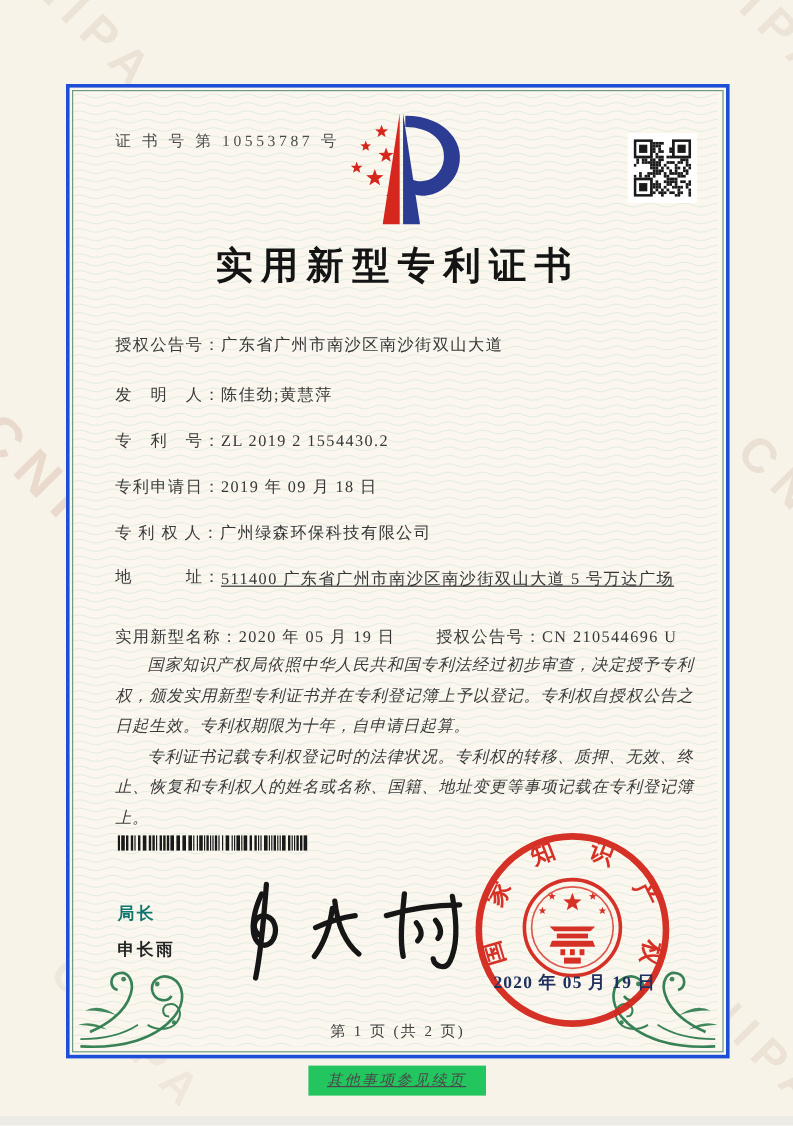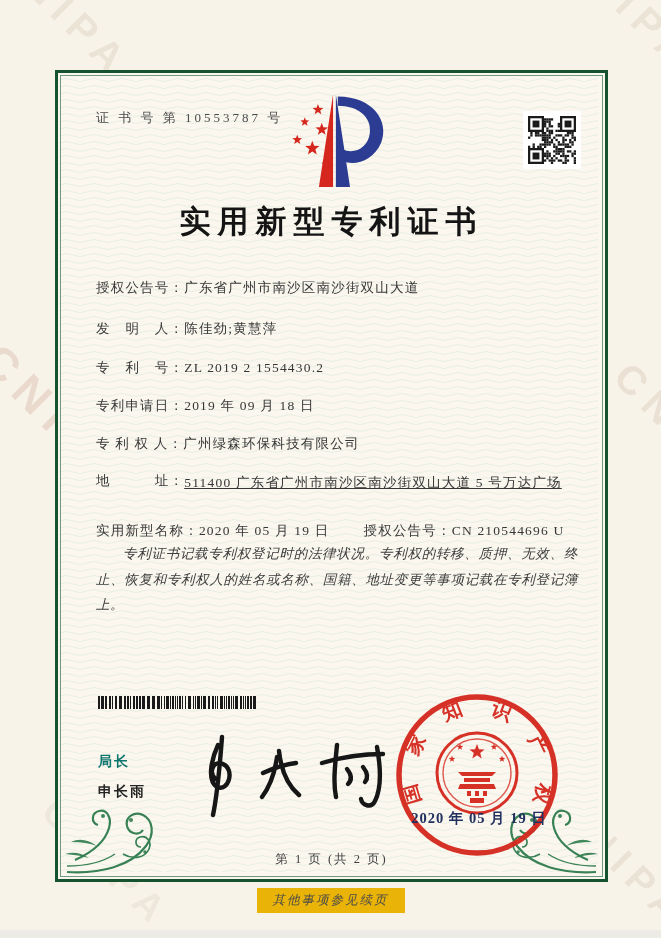--- a/index.html
+++ b/index.html
@@ -8,21 +8,21 @@
     background:#f8f3e9;
     font-family:"Liberation Serif","DejaVu Serif",serif;
     color:#333;
   }
   .page{position:absolute;inset:0;}
   
   .wm{position:absolute;transform:rotate(45deg);font-family:"Liberation Sans","DejaVu Sans",sans-serif;
       font-weight:bold;letter-spacing:10px;pointer-events:none;white-space:nowrap;}
   
   .frame{position:absolute;left:55px;top:70px;width:547px;height:806px;
-         border:3px solid #14532d;background:#fbf7ee;}
+         border:3px solid #1d4ed8;background:#fbf7ee;}
   .frame-inner{position:absolute;inset:2px;border:1px solid #6f9a82;}
   #waves{position:absolute;left:1px;top:1px;z-index:0;}
   .content{position:absolute;inset:0;z-index:2;}
   .cert-no{position:absolute;left:38px;top:36px;font-size:13px;letter-spacing:3px;color:#4c4c4c;}
   .qr-box{position:absolute;left:465px;top:38px;width:58px;height:58px;background:#fff;
           display:flex;align-items:center;justify-content:center;}
   .logo{position:absolute;left:210px;top:16px;width:132px;height:112px;}
   .title{position:absolute;left:0;top:128px;width:100%;text-align:center;
          font-size:31px;font-weight:bold;letter-spacing:7px;color:#141414;}
   .row{position:absolute;left:38px;font-size:13.5px;letter-spacing:1.2px;color:#363636;white-space:nowrap;}
@@ -42,22 +42,22 @@
   .signature{position:absolute;left:126px;top:660px;}
   .seal{position:absolute;left:333px;top:616px;opacity:.95;z-index:3;}
   .seal-date{position:absolute;left:341px;top:736px;width:160px;text-align:center;z-index:4;
              font-size:14.5px;letter-spacing:1px;color:#22305f;font-weight:600;}
   .page-info{position:absolute;left:0;top:778px;width:100%;text-align:center;
              font-size:12.5px;letter-spacing:2px;color:#3f3f3f;}
   .ornament{position:absolute;z-index:1;}
   .orn-right{right:3px;bottom:3px;}
   .orn-left{left:3px;bottom:3px;transform:scaleX(-1);}
   .note-wrap{position:absolute;left:0;top:888px;width:100%;text-align:center;}
-  .note{display:inline-block;background:#eab308;padding:4px 16px;
-        font-size:12.5px;letter-spacing:2px;color:#4a4a4a;font-style:italic;}
+  .note{display:inline-block;background:#22c55e;padding:4px 16px;
+        font-size:12.5px;letter-spacing:2px;color:#4a4a4a;font-style:italic;text-decoration:underline;}
   .bottom-strip{position:absolute;left:0;bottom:0;width:100%;height:8px;background:#edebe6;}
 </style>
 </head>
 <body>
 
 <div class="page">
 
   <div id="wm-layer">
       <div class="wm" style="left: -22px; top: -12px; font-size: 40px; opacity: 0.17; color: rgb(180, 154, 130);">CNIPA</div>
       <div class="wm" style="left: 543px; top: -18px; font-size: 40px; opacity: 0.17; color: rgb(180, 154, 130);">CNIPA</div>
@@ -411,20 +411,21 @@
         <span class="lbl">专 利 权 人：</span><span>广州绿森环保科技有限公司</span>
       </div>
       <div class="row" style="top:399px;white-space:normal;width:488px;">
         <span class="lbl">地　　　址：</span><span class="addr-wrap"><span class="addr-line" style="display:block">511400 广东省广州市南沙区南沙街双山大道 5 号万达广场</span></span>
       </div>
       <div class="row" style="top:449px">
         <span class="lbl">实用新型名称：</span><span>2020 年 05 月 19 日</span><span class="lbl grant-no">授权公告号：</span><span>CN 210544696 U</span>
       </div>
 
       <div class="body-text">
+        <p>国家知识产权局依照中华人民共和国专利法经过初步审查，决定授予专利权，颁发实用新型专利证书并在专利登记簿上予以登记。专利权自授权公告之日起生效。专利权期限为十年，自申请日起算。</p>
         <p>专利证书记载专利权登记时的法律状况。专利权的转移、质押、无效、终止、恢复和专利权人的姓名或名称、国籍、地址变更等事项记载在专利登记簿上。</p>
       </div>
 
       <svg class="barcode" id="barcode" width="162" height="13">
           <rect x="0" y="0" width="2" height="13" fill="#1a1a1a"></rect>
           <rect x="3" y="0" width="3" height="13" fill="#1a1a1a"></rect>
           <rect x="7" y="0" width="2" height="13" fill="#1a1a1a"></rect>
           <rect x="11" y="0" width="2" height="13" fill="#1a1a1a"></rect>
           <rect x="14" y="0" width="1" height="13" fill="#1a1a1a"></rect>
           <rect x="17" y="0" width="2" height="13" fill="#1a1a1a"></rect>

